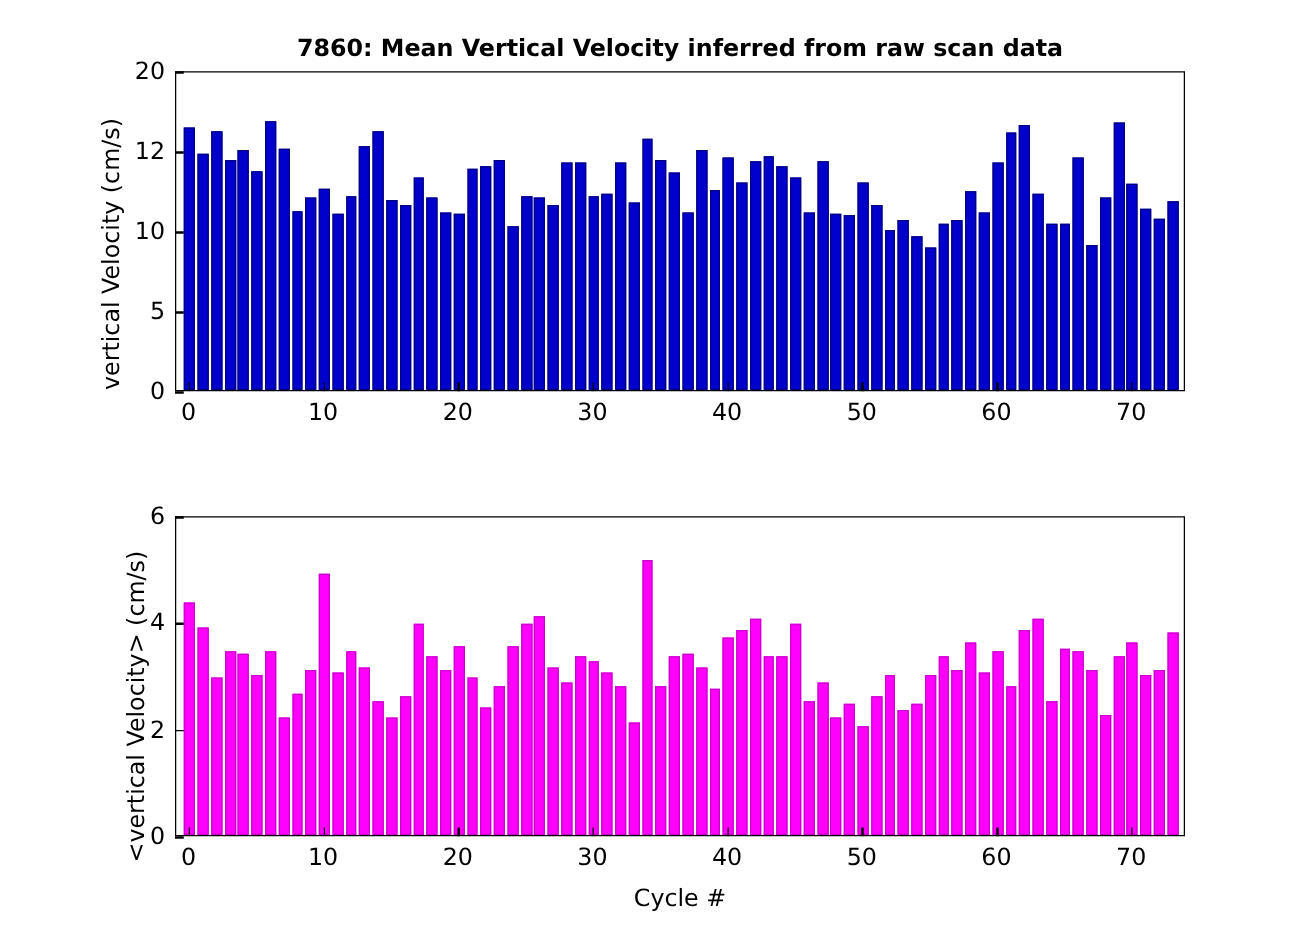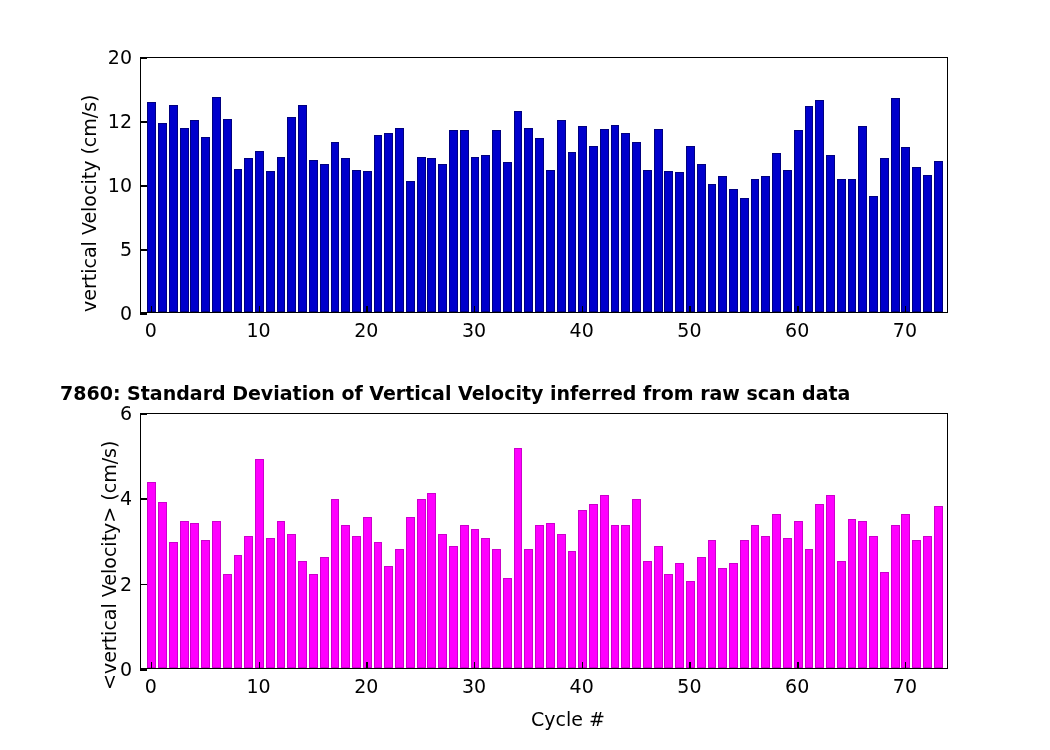--- a/index.html
+++ b/index.html
@@ -107,20 +107,21 @@
     white-space: nowrap;
   }
 </style>
 </head>
 <body>
 
 <div class="page">
 
   <div class="panel" style="left:0; top:0; width:1050px; height:360px;">
 
+    <div class="plot-title" style="left:140px; top:28px; width:808px;">7860: Mean Vertical Velocity inferred from raw scan data</div>
 
     <div class="ylabel" style="left:78px; top:312px;">vertical Velocity (cm/s)</div>
 
     <div class="axes" id="axes-mean" style="left:140px; top:57px; width:808px; height:256px;">
       <div class="bars" id="bars-mean">
           <div class="bar bar-blue" style="left: 6.35627px; width: 8.83413px; height: 209.92px;"></div>
           <div class="bar bar-blue" style="left: 17.1296px; width: 8.83413px; height: 189.44px;"></div>
           <div class="bar bar-blue" style="left: 27.9029px; width: 8.83413px; height: 207.36px;"></div>
           <div class="bar bar-blue" style="left: 38.6763px; width: 8.83413px; height: 184.32px;"></div>
           <div class="bar bar-blue" style="left: 49.4496px; width: 8.83413px; height: 192px;"></div>
@@ -221,21 +222,20 @@
         <div class="yticklabel" style="left: 88px; width: 44px; top: 185px;">10</div>
         <div class="tick-y" style="left: 140px; top: 121px; width: 7px;"></div>
         <div class="yticklabel" style="left: 88px; width: 44px; top: 121px;">12</div>
         <div class="tick-y" style="left: 140px; top: 57px; width: 7px;"></div>
         <div class="yticklabel" style="left: 88px; width: 44px; top: 57px;">20</div>
       </div>
   </div>
 
   <div class="panel" style="left:0; top:360px; width:1050px; height:390px;">
 
-    <div class="plot-title" style="left:60px; top:22px; width:990px; text-align:left;">7860: Standard Deviation of Vertical Velocity inferred from raw scan data</div>
 
     <div class="ylabel" style="left:98px; top:330px;">&lt;vertical Velocity&gt; (cm/s)</div>
 
     <div class="axes" id="axes-std" style="left:140px; top:53px; width:808px; height:256px;">
       <div class="bars" id="bars-std">
           <div class="bar bar-magenta" style="left: 6.35627px; width: 8.83413px; height: 185.6px;"></div>
           <div class="bar bar-magenta" style="left: 17.1296px; width: 8.83413px; height: 166.4px;"></div>
           <div class="bar bar-magenta" style="left: 27.9029px; width: 8.83413px; height: 125.867px;"></div>
           <div class="bar bar-magenta" style="left: 38.6763px; width: 8.83413px; height: 147.2px;"></div>
           <div class="bar bar-magenta" style="left: 49.4496px; width: 8.83413px; height: 145.067px;"></div>
@@ -331,17 +331,17 @@
         <div class="tick-y" style="left: 140px; top: 309px; width: 7px;"></div>
         <div class="yticklabel" style="left: 88px; width: 44px; top: 309px;">0</div>
         <div class="tick-y" style="left: 140px; top: 223.667px; width: 7px;"></div>
         <div class="yticklabel" style="left: 88px; width: 44px; top: 223.667px;">2</div>
         <div class="tick-y" style="left: 140px; top: 138.333px; width: 7px;"></div>
         <div class="yticklabel" style="left: 88px; width: 44px; top: 138.333px;">4</div>
         <div class="tick-y" style="left: 140px; top: 53px; width: 7px;"></div>
         <div class="yticklabel" style="left: 88px; width: 44px; top: 53px;">6</div>
       </div>
 
-    <div class="xlabel" style="left:544px; top:348px;margin-left:24px;">Cycle #</div>
+    <div class="xlabel" style="left:544px; top:348px;">Cycle #</div>
   </div>
 
 
 </div>
 
 </body></html>

